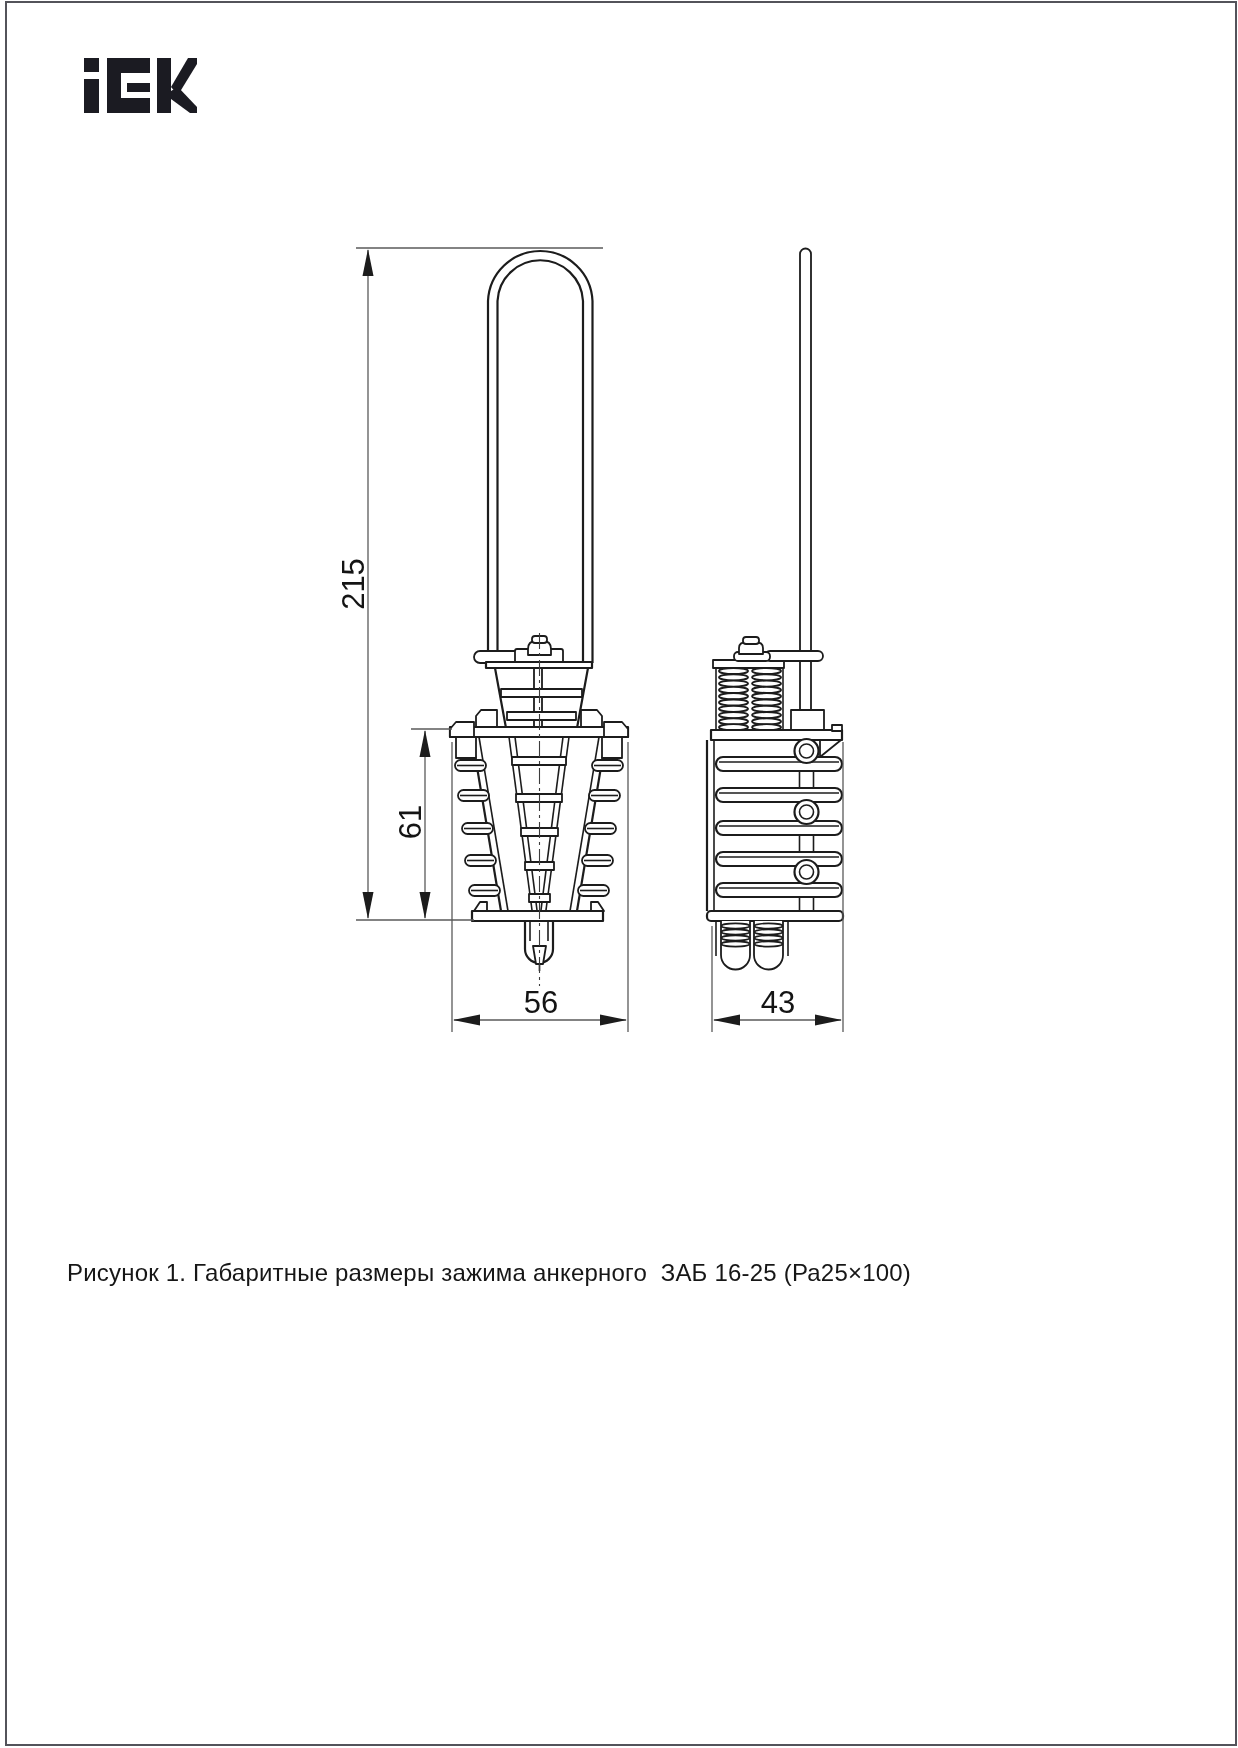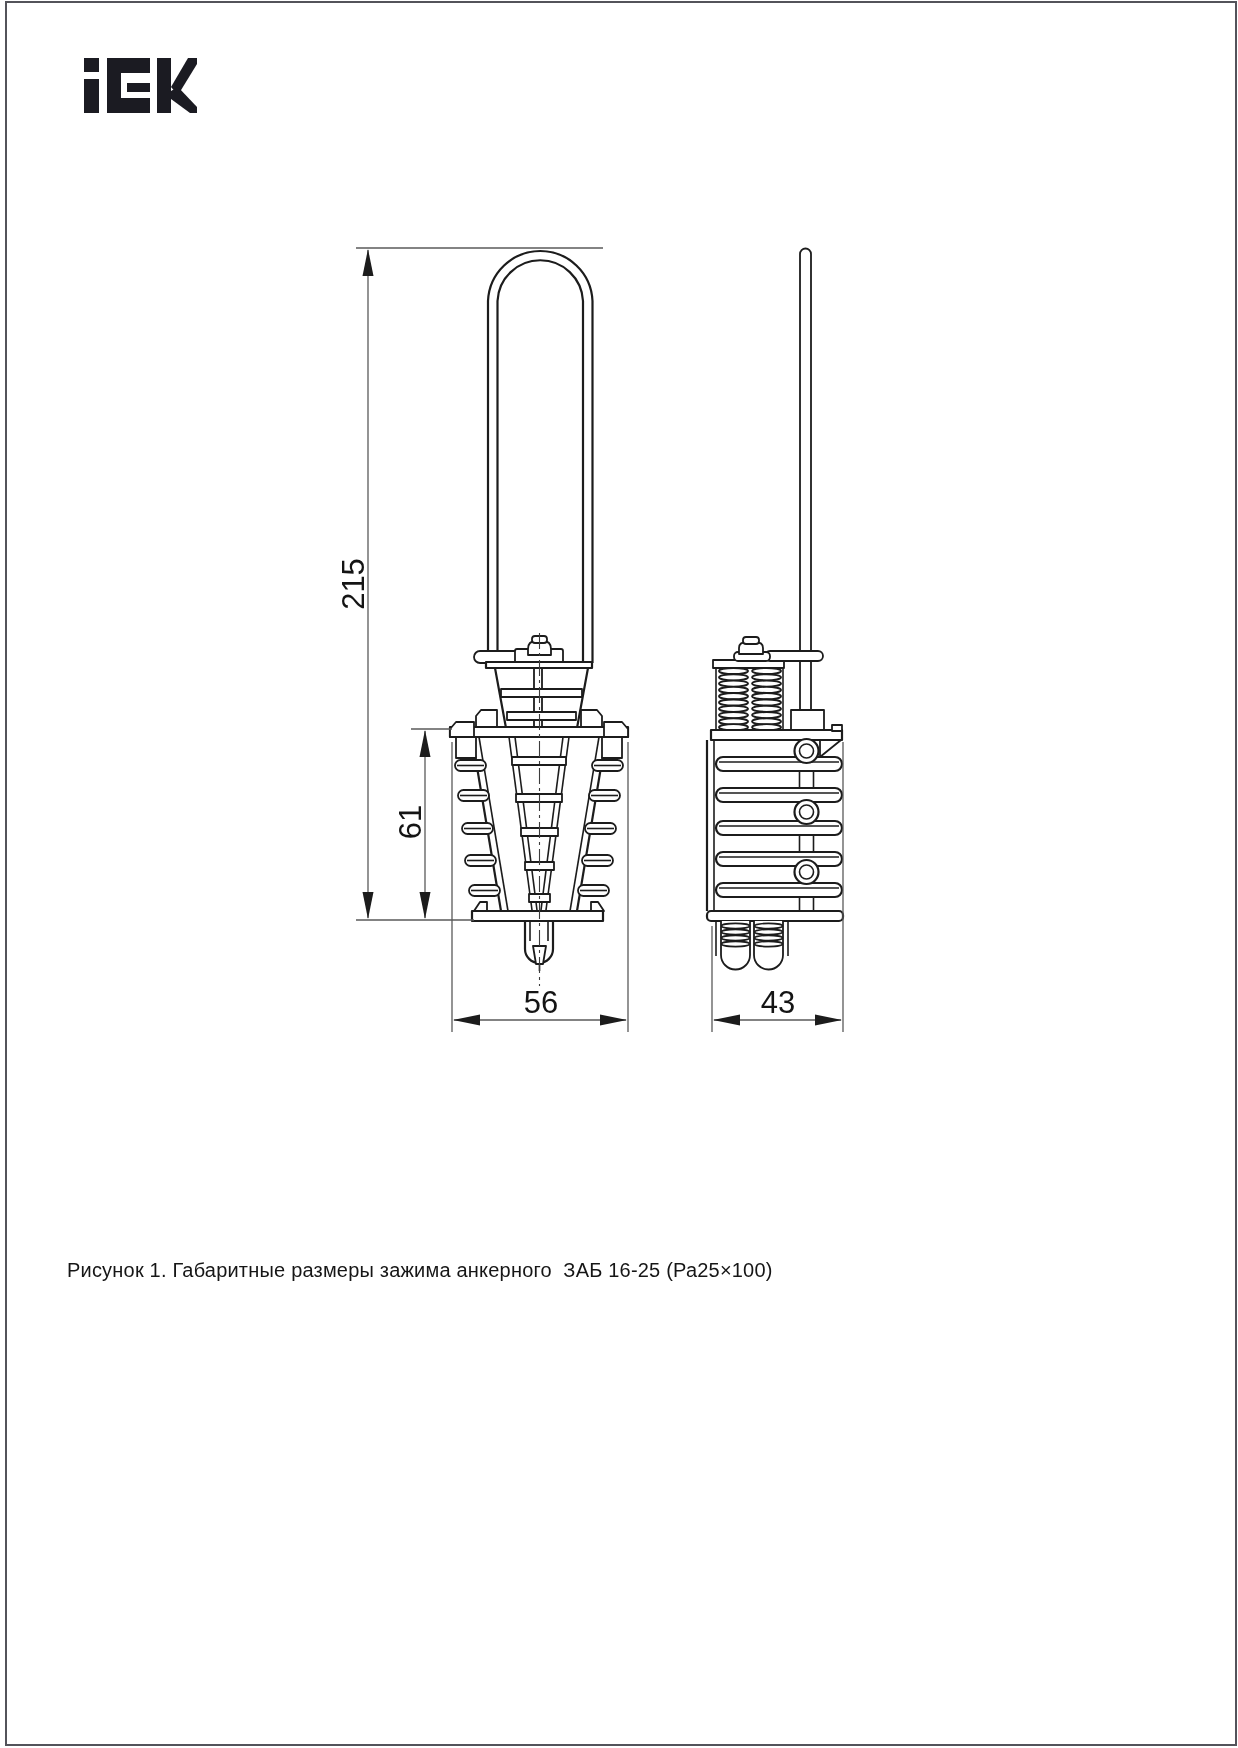--- a/index.html
+++ b/index.html
@@ -11,21 +11,21 @@
   
   .o  {stroke:#1c1c1c;stroke-width:2.2;fill:none;stroke-linejoin:round;}
   .o1 {stroke:#1c1c1c;stroke-width:1.6;fill:none;stroke-linejoin:round;}
   .w  {fill:#ffffff;stroke:#1c1c1c;stroke-width:2.2;stroke-linejoin:round;}
   .w1 {fill:#ffffff;stroke:#1c1c1c;stroke-width:1.8;stroke-linejoin:round;}
   .d  {stroke:#5a5a5a;stroke-width:1.3;fill:none;}
   .a  {fill:#1c1c1c;stroke:none;}
   .cl {stroke:#3c3c3c;stroke-width:1.1;fill:none;stroke-dasharray:16 4 3 4;}
   .dt {font:400 31px "Liberation Sans",sans-serif;fill:#141414;}
   .logo{fill:#1b1b22;stroke:none;}
-  .caption{position:absolute;left:67px;top:1259px;font-size:20px;color:#161616;
+  .caption{position:absolute;left:67px;top:1259px;font-size:24px;color:#161616;
            white-space:pre;letter-spacing:0.2px;}
 </style>
 </head>
 <body>
 
 <div class="page">
   <div class="page-border"></div>
 
   <svg width="1238" height="1748" viewBox="0 0 1238 1748">
 

